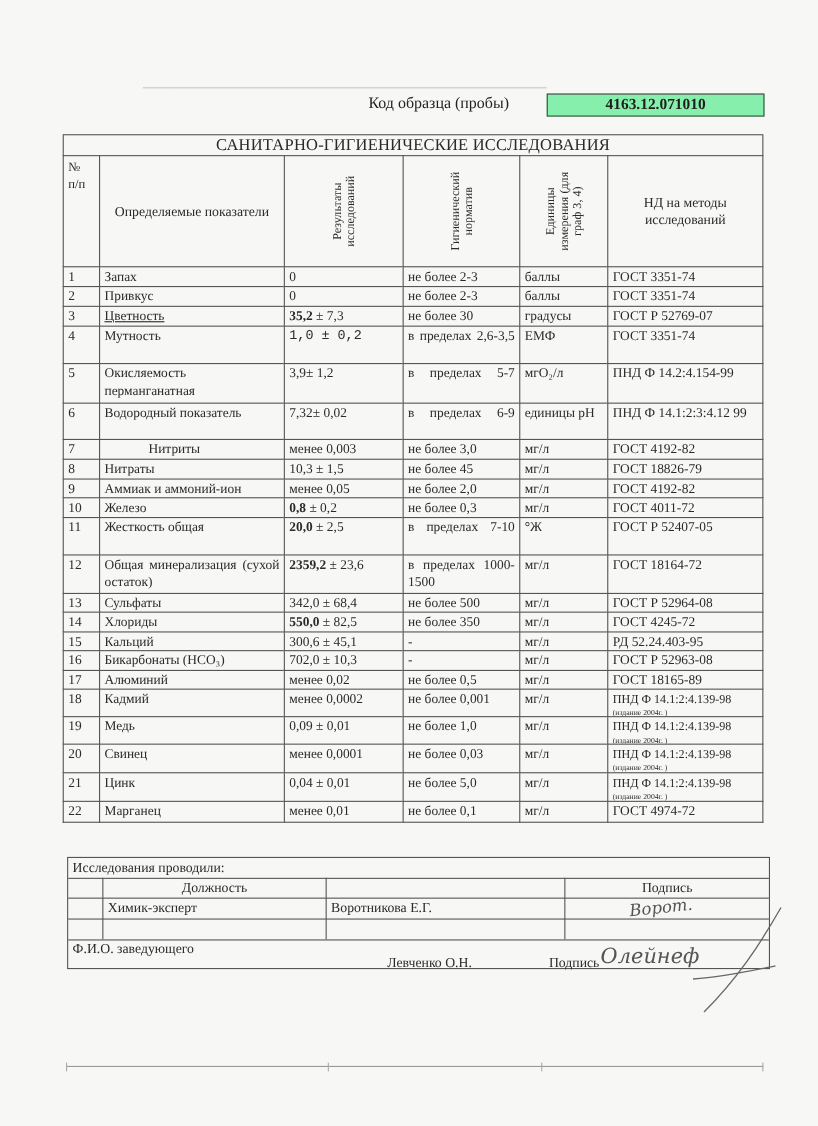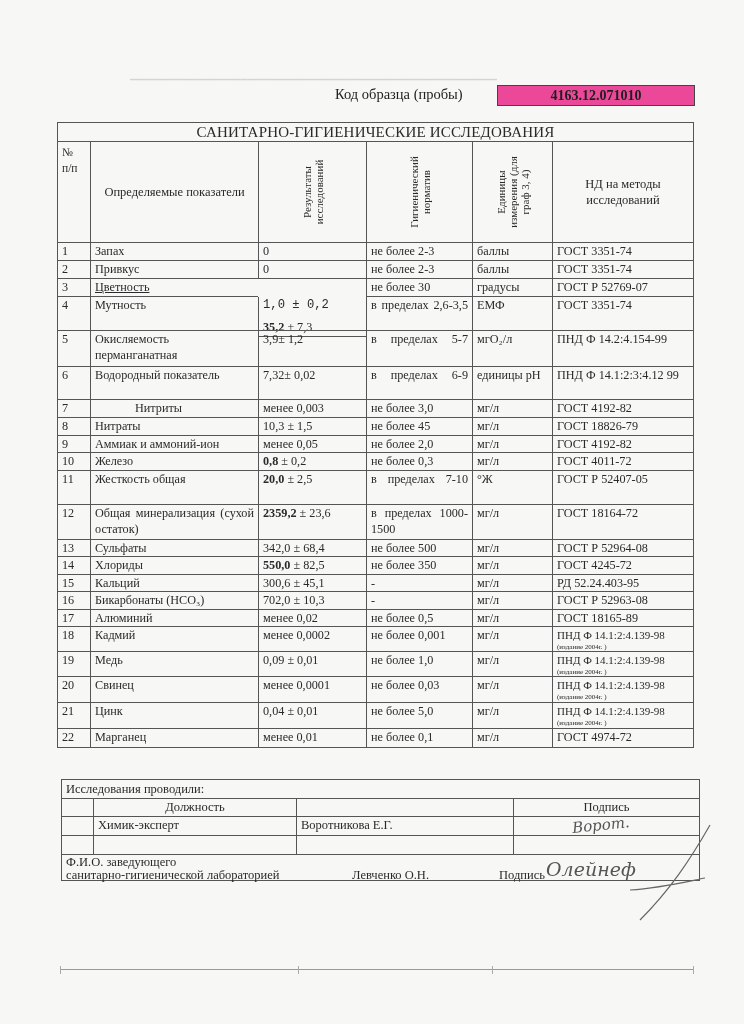--- a/index.html
+++ b/index.html
@@ -6,21 +6,21 @@
   body {
     width: 744px; height: 1024px; position: relative; overflow: hidden;
     background: #f7f7f5;
     font-family: "Liberation Serif", "DejaVu Serif", serif;
     color: #2a2a2a;
   }
   .ghost { position: absolute; color: #d4d4d2; font-size: 9px; white-space: nowrap; }
   .sample-label { position: absolute; left: 335px; top: 86px; font-size: 14.5px; color: #222; }
   .sample-box {
     position: absolute; left: 497px; top: 85px; width: 196px; height: 19px;
-    border: 1px solid #444; background: #ec4899;
+    border: 1px solid #444; background: #86efac;
     text-align: center; font-weight: bold; font-size: 14px; line-height: 19px; color: #1e1e1e;
   }
   .grid { position: absolute; left: 57px; top: 122px; width: 637px; }
   .grid .title-row {
     position: absolute; left: 0; top: 0; width: 635px; height: 18px;
     border: 1px solid #555; text-align: center; font-size: 15px; line-height: 18px; letter-spacing: 0.2px;
   }
   .cell {
     position: absolute; border-left: 1px solid #555; border-bottom: 1px solid #555;
     box-sizing: border-box; font-size: 12.2px; line-height: 16px; padding: 0 4px; overflow: hidden;
@@ -81,21 +81,21 @@
       <div class="cell" style="left: 0px; top: 139px; width: 33px; height: 18px;"><span>2</span></div>
       <div class="cell" style="left: 33px; top: 139px; width: 168px; height: 18px;"><span>Привкус</span></div>
       <div class="cell" style="left: 201px; top: 139px; width: 108px; height: 18px;"><b></b><span>0</span></div>
       <div class="cell" style="left: 309px; top: 139px; width: 106px; height: 18px;"><span>не более 2-3</span></div>
       <div class="cell" style="left: 415px; top: 139px; width: 80px; height: 18px;"><span>баллы</span></div>
       <div class="cell last" style="left: 495px; top: 139px; width: 142px; height: 18px;"><span>ГОСТ 3351-74</span></div>
     </div>
     <div>
       <div class="cell" style="left: 0px; top: 157px; width: 33px; height: 18px;"><span>3</span></div>
       <div class="cell" style="left: 33px; top: 157px; width: 168px; height: 18px; text-decoration: underline;"><span>Цветность</span></div>
-      <div class="cell" style="left: 201px; top: 157px; width: 108px; height: 18px; margin-top: 40px;"><b>35,2</b><span> ± 7,3</span></div>
+      <div class="cell" style="left: 201px; top: 157px; width: 108px; height: 18px;"><b>35,2</b><span> ± 7,3</span></div>
       <div class="cell" style="left: 309px; top: 157px; width: 106px; height: 18px;"><span>не более 30</span></div>
       <div class="cell" style="left: 415px; top: 157px; width: 80px; height: 18px;"><span>градусы</span></div>
       <div class="cell last" style="left: 495px; top: 157px; width: 142px; height: 18px;"><span>ГОСТ Р 52769-07</span></div>
     </div>
     <div>
       <div class="cell" style="left: 0px; top: 175px; width: 33px; height: 34px;"><span>4</span></div>
       <div class="cell" style="left: 33px; top: 175px; width: 168px; height: 34px;"><span>Мутность</span></div>
       <div class="cell" style="left: 201px; top: 175px; width: 108px; height: 34px; font-family: Liberation Mono, monospace;"><b></b><span>1,0 ± 0,2</span></div>
       <div class="cell just" style="left: 309px; top: 175px; width: 106px; height: 34px;"><span>в пределах 2,6-3,5</span></div>
       <div class="cell" style="left: 415px; top: 175px; width: 80px; height: 34px;"><span>ЕМФ</span></div>
@@ -255,21 +255,20 @@
   <div class="line" style="left:451px;top:18px;width:1px;height:56px;"></div>
   <div class="line" style="left:0;top:36px;width:637px;height:1px;"></div>
   <div class="line" style="left:0;top:55px;width:637px;height:1px;"></div>
   <div class="line" style="left:0;top:74px;width:637px;height:1px;"></div>
   <div class="txt" style="left:32px;width:202px;top:20px;text-align:center;">Должность</div>
   <div class="txt" style="left:452px;width:185px;top:20px;text-align:center;">Подпись</div>
   <div class="txt" style="left:36px;top:38px;">Химик-эксперт</div>
   <div class="txt" style="left:239px;top:38px;">Воротникова Е.Г.</div>
   <div class="scribble" style="left:510px;top:36px;font-size:15px;transform:rotate(-6deg);">Ворот.</div>
   <div class="txt" style="left:4px;top:75px;">Ф.И.О. заведующего</div>
-  <div class="txt" style="left:4px;top:88px;">санитарно-гигиенической лабораторией</div>
   <div class="txt" style="left:290px;top:88px;">Левченко О.Н.</div>
   <div class="txt" style="left:437px;top:88px;">Подпись</div>
   <div class="scribble" style="left:484px;top:78px;font-size:19px;">Олейнеф</div>
 </div>
 <svg style="position:absolute;left:590px;top:820px;" width="130" height="110">
   <path d="M120 5 C100 40, 80 70, 50 100 M40 70 C70 68, 95 62, 115 58" stroke="#666" stroke-width="1.2" fill="none"></path>
 </svg>
 
 <div class="bottom-line"></div>
 <div class="bottom-tick" style="left:60px;"></div>

